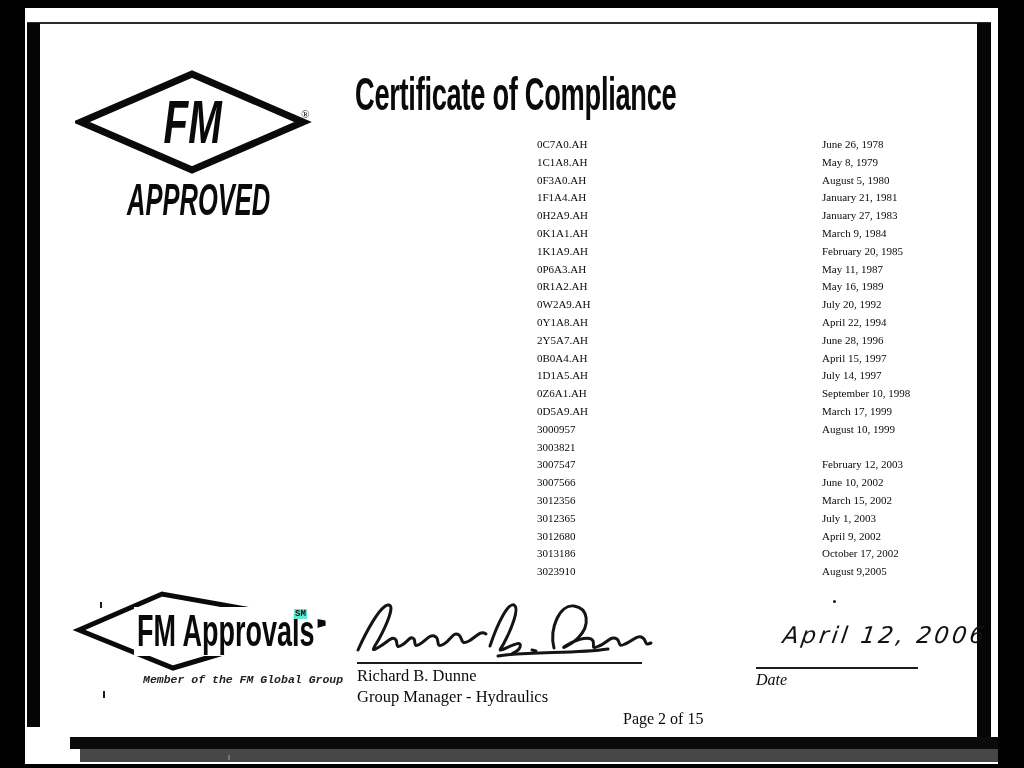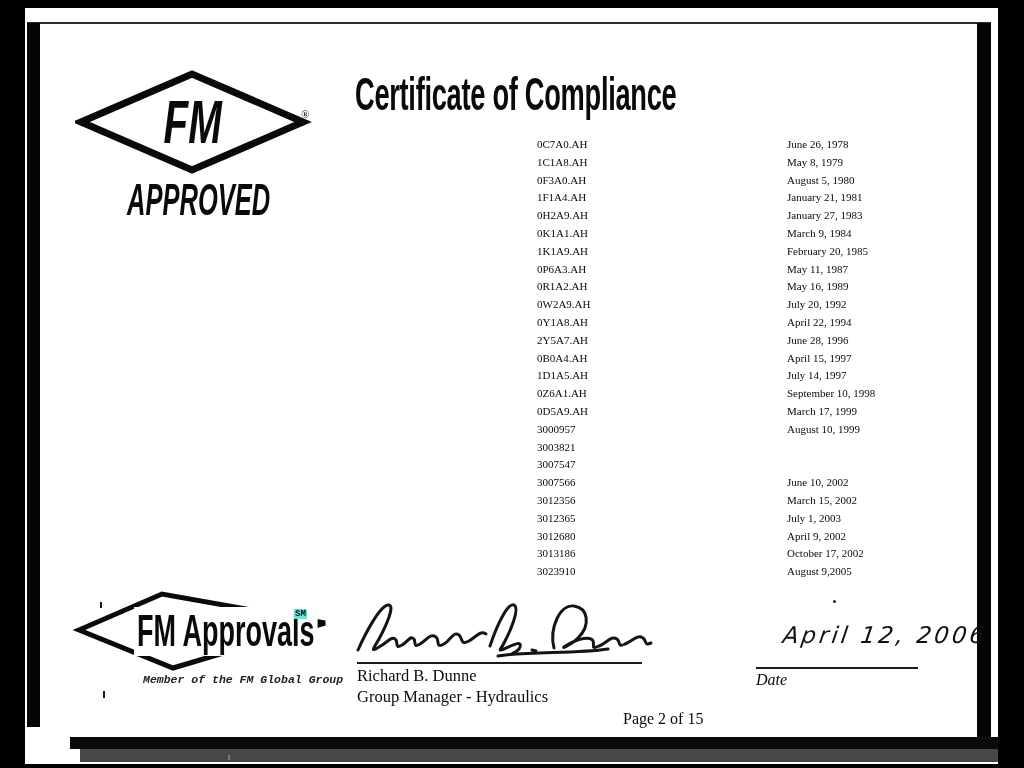--- a/index.html
+++ b/index.html
@@ -46,21 +46,21 @@
   .title {
     position: absolute; left: 330px; top: 62px;
     font-size: 47px; line-height: 1; letter-spacing: -0.5px;
     transform: scaleX(0.58);
   }
 
   
   .entries { position: absolute; left: 512px; top: 128px; width: 450px; }
   .entry-row { display: flex; line-height: 17.8px; font-size: 11px; }
   .entry-id   { width: 250px; }
-  .entry-date { flex: 1; }
+  .entry-date { flex: 1; margin-left: 35px; }
 
   
   .logo-bottom { position: absolute; left: 45px; top: 577px; width: 270px; height: 115px; }
   .logo-bottom svg { position: absolute; left: 0; top: 0; }
   .fma-text {
     position: absolute; left: 64px; top: 22px;
     background: #fff; padding: 1px 5px 3px 5px;
     font-size: 45px; line-height: 1;
     transform: scaleX(0.60);
   }
@@ -209,20 +209,21 @@
           <span class="entry-id">3000957</span>
           <span class="entry-date">August 10, 1999</span>
         </div>
 
         <div class="entry-row">
           <span class="entry-id">3003821</span>
         </div>
 
         <div class="entry-row">
           <span class="entry-id">3007547</span>
+          <span class="entry-date">February 12, 2003</span>
         </div>
 
         <div class="entry-row">
           <span class="entry-id">3007566</span>
           <span class="entry-date">June 10, 2002</span>
         </div>
 
         <div class="entry-row">
           <span class="entry-id">3012356</span>
           <span class="entry-date">March 15, 2002</span>

